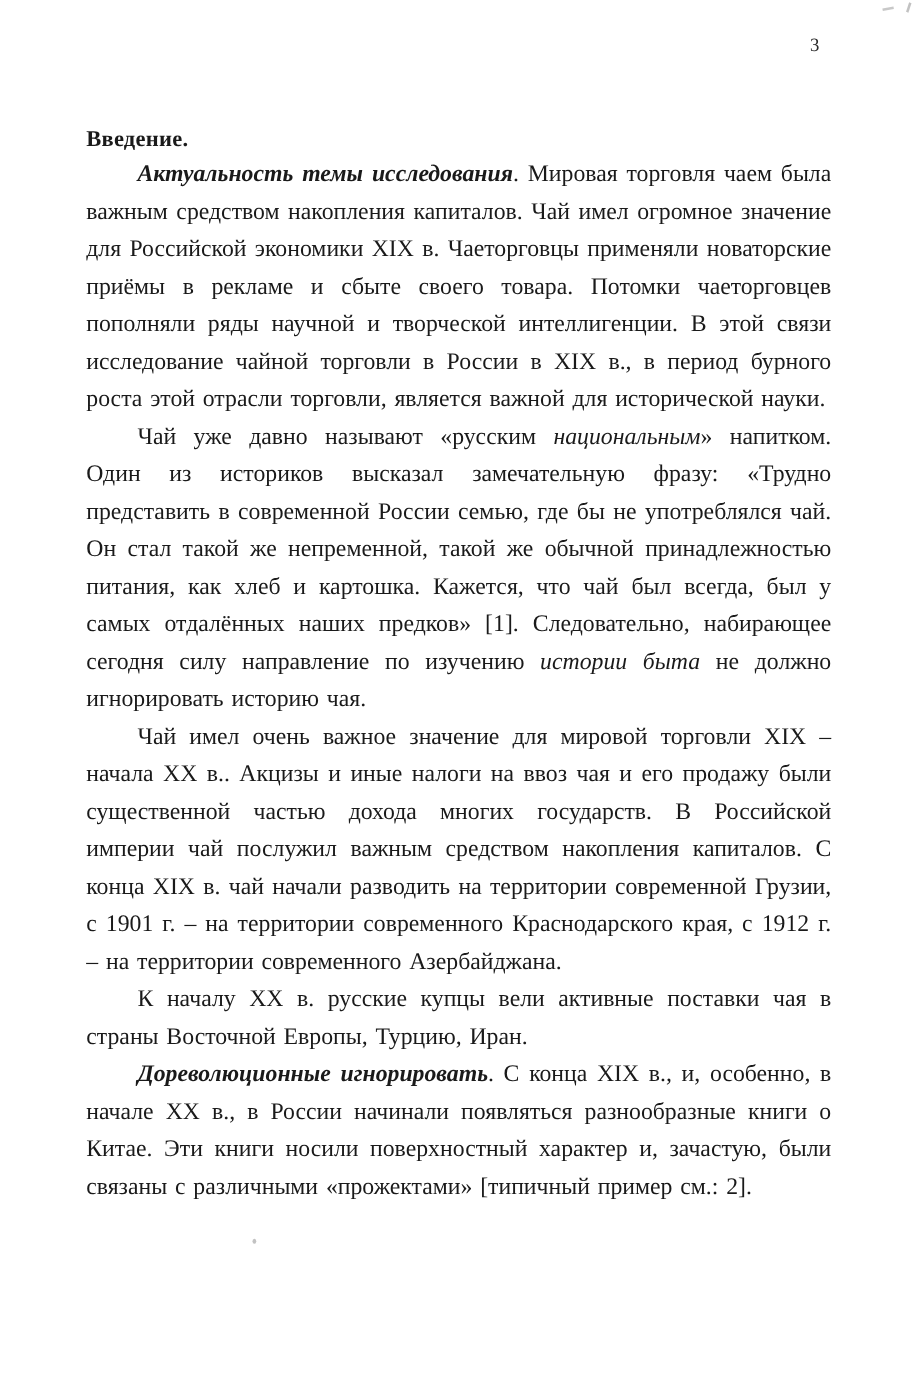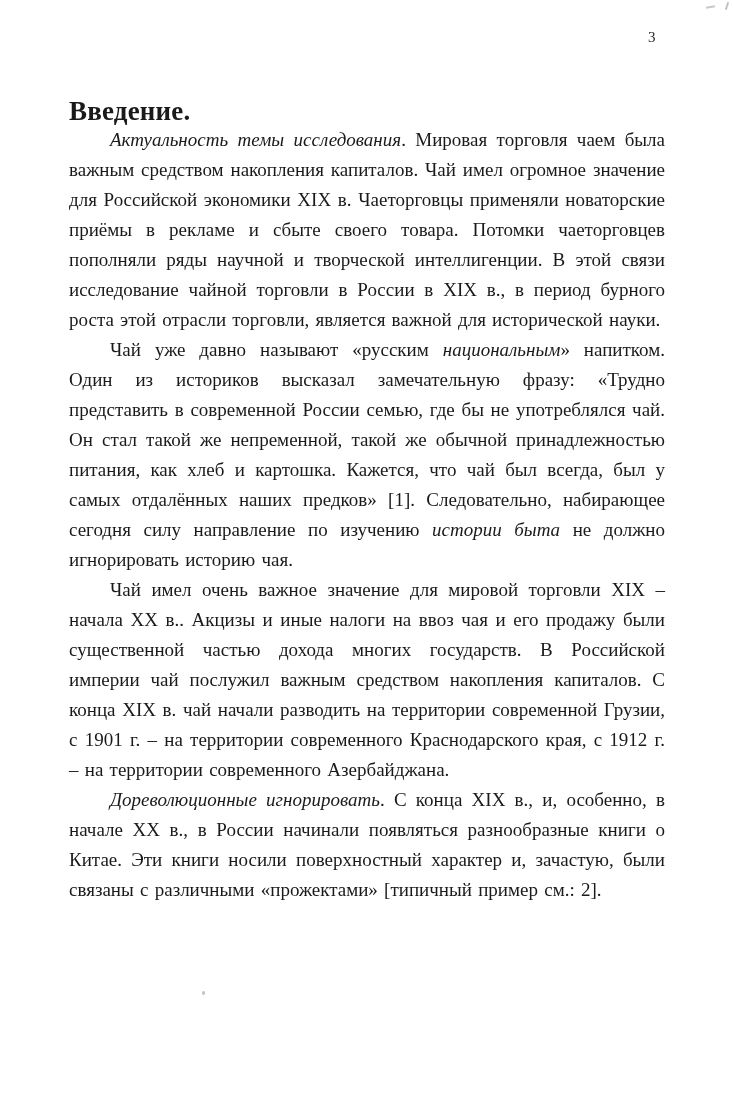--- a/index.html
+++ b/index.html
@@ -23,36 +23,36 @@
     font-size: 15px;
     color: #2a2a2a;
   }
   .content {
     position: absolute;
     left: 69px;
     top: 98px;
     width: 596px;
   }
   .heading {
-    font-size: 27px;
+    font-size: 18px;
     font-weight: 700;
     line-height: 27px;
     margin: 0;
     letter-spacing: 0.2px;
   }
   .para {
     margin: 0;
     font-size: 19px;
     line-height: 30px;
     text-align: justify;
     text-indent: 41px;
     word-spacing: 1.5px;
   }
   .seg.bold-italic {
-    font-weight: 400;
+    font-weight: 700;
     font-style: italic;
   }
   .seg.italic {
     font-style: italic;
     margin-top: 39px;
   }
   
   .artifact-dash {
     position: absolute;
     left: 706px;
@@ -92,18 +92,19 @@
 
   <div class="artifact-dash"></div>
   <div class="artifact-tick"></div>
 
   <div class="content">
     <h1 class="heading">Введение.</h1>
     <div id="paragraphs">
         <p class="para"><span class="seg bold-italic">Актуальность темы исследования</span><span class="seg normal">. Мировая торговля чаем была важным средством накопления капиталов. Чай имел огромное значение для Российской экономики XIX в. Чаеторговцы применяли новаторские приёмы в рекламе и сбыте своего товара. Потомки чаеторговцев пополняли ряды научной и творческой интеллигенции. В этой связи исследование чайной торговли в России в XIX в., в период бурного роста этой отрасли торговли, является важной для исторической науки.</span></p>
         <p class="para"><span class="seg normal">Чай уже давно называют «русским </span><span class="seg italic">национальным</span><span class="seg normal">» напитком. Один из историков высказал замечательную фразу: «Трудно представить в современной России семью, где бы не употреблялся чай. Он стал такой же непременной, такой же обычной принадлежностью питания, как хлеб и картошка. Кажется, что чай был всегда, был у самых отдалённых наших предков» [1]. Следовательно, набирающее сегодня силу направление по изучению </span><span class="seg italic">истории быта</span><span class="seg normal"> не должно игнорировать историю чая.</span></p>
         <p class="para"><span class="seg normal">Чай имел очень важное значение для мировой торговли XIX – начала XX в.. Акцизы и иные налоги на ввоз чая и его продажу были существенной частью дохода многих государств. В Российской империи чай послужил важным средством накопления капиталов. С конца XIX в. чай начали разводить на территории современной Грузии, с 1901 г. – на территории современного Краснодарского края, с 1912 г. – на территории современного Азербайджана.</span></p>
+        <p class="para"><span class="seg normal">К началу XX в. русские купцы вели активные поставки чая в страны Восточной Европы, Турцию, Иран.</span></p>
         <p class="para"><span class="seg bold-italic">Дореволюционные игнорировать</span><span class="seg normal">. С конца XIX в., и, особенно, в начале XX в., в России начинали появляться разнообразные книги о Китае. Эти книги носили поверхностный характер и, зачастую, были связаны с различными «прожектами» [типичный пример см.: 2].</span></p>
       </div>
   </div>
 
   <div class="artifact-dot"></div>
 </div>
 
 </body></html>

